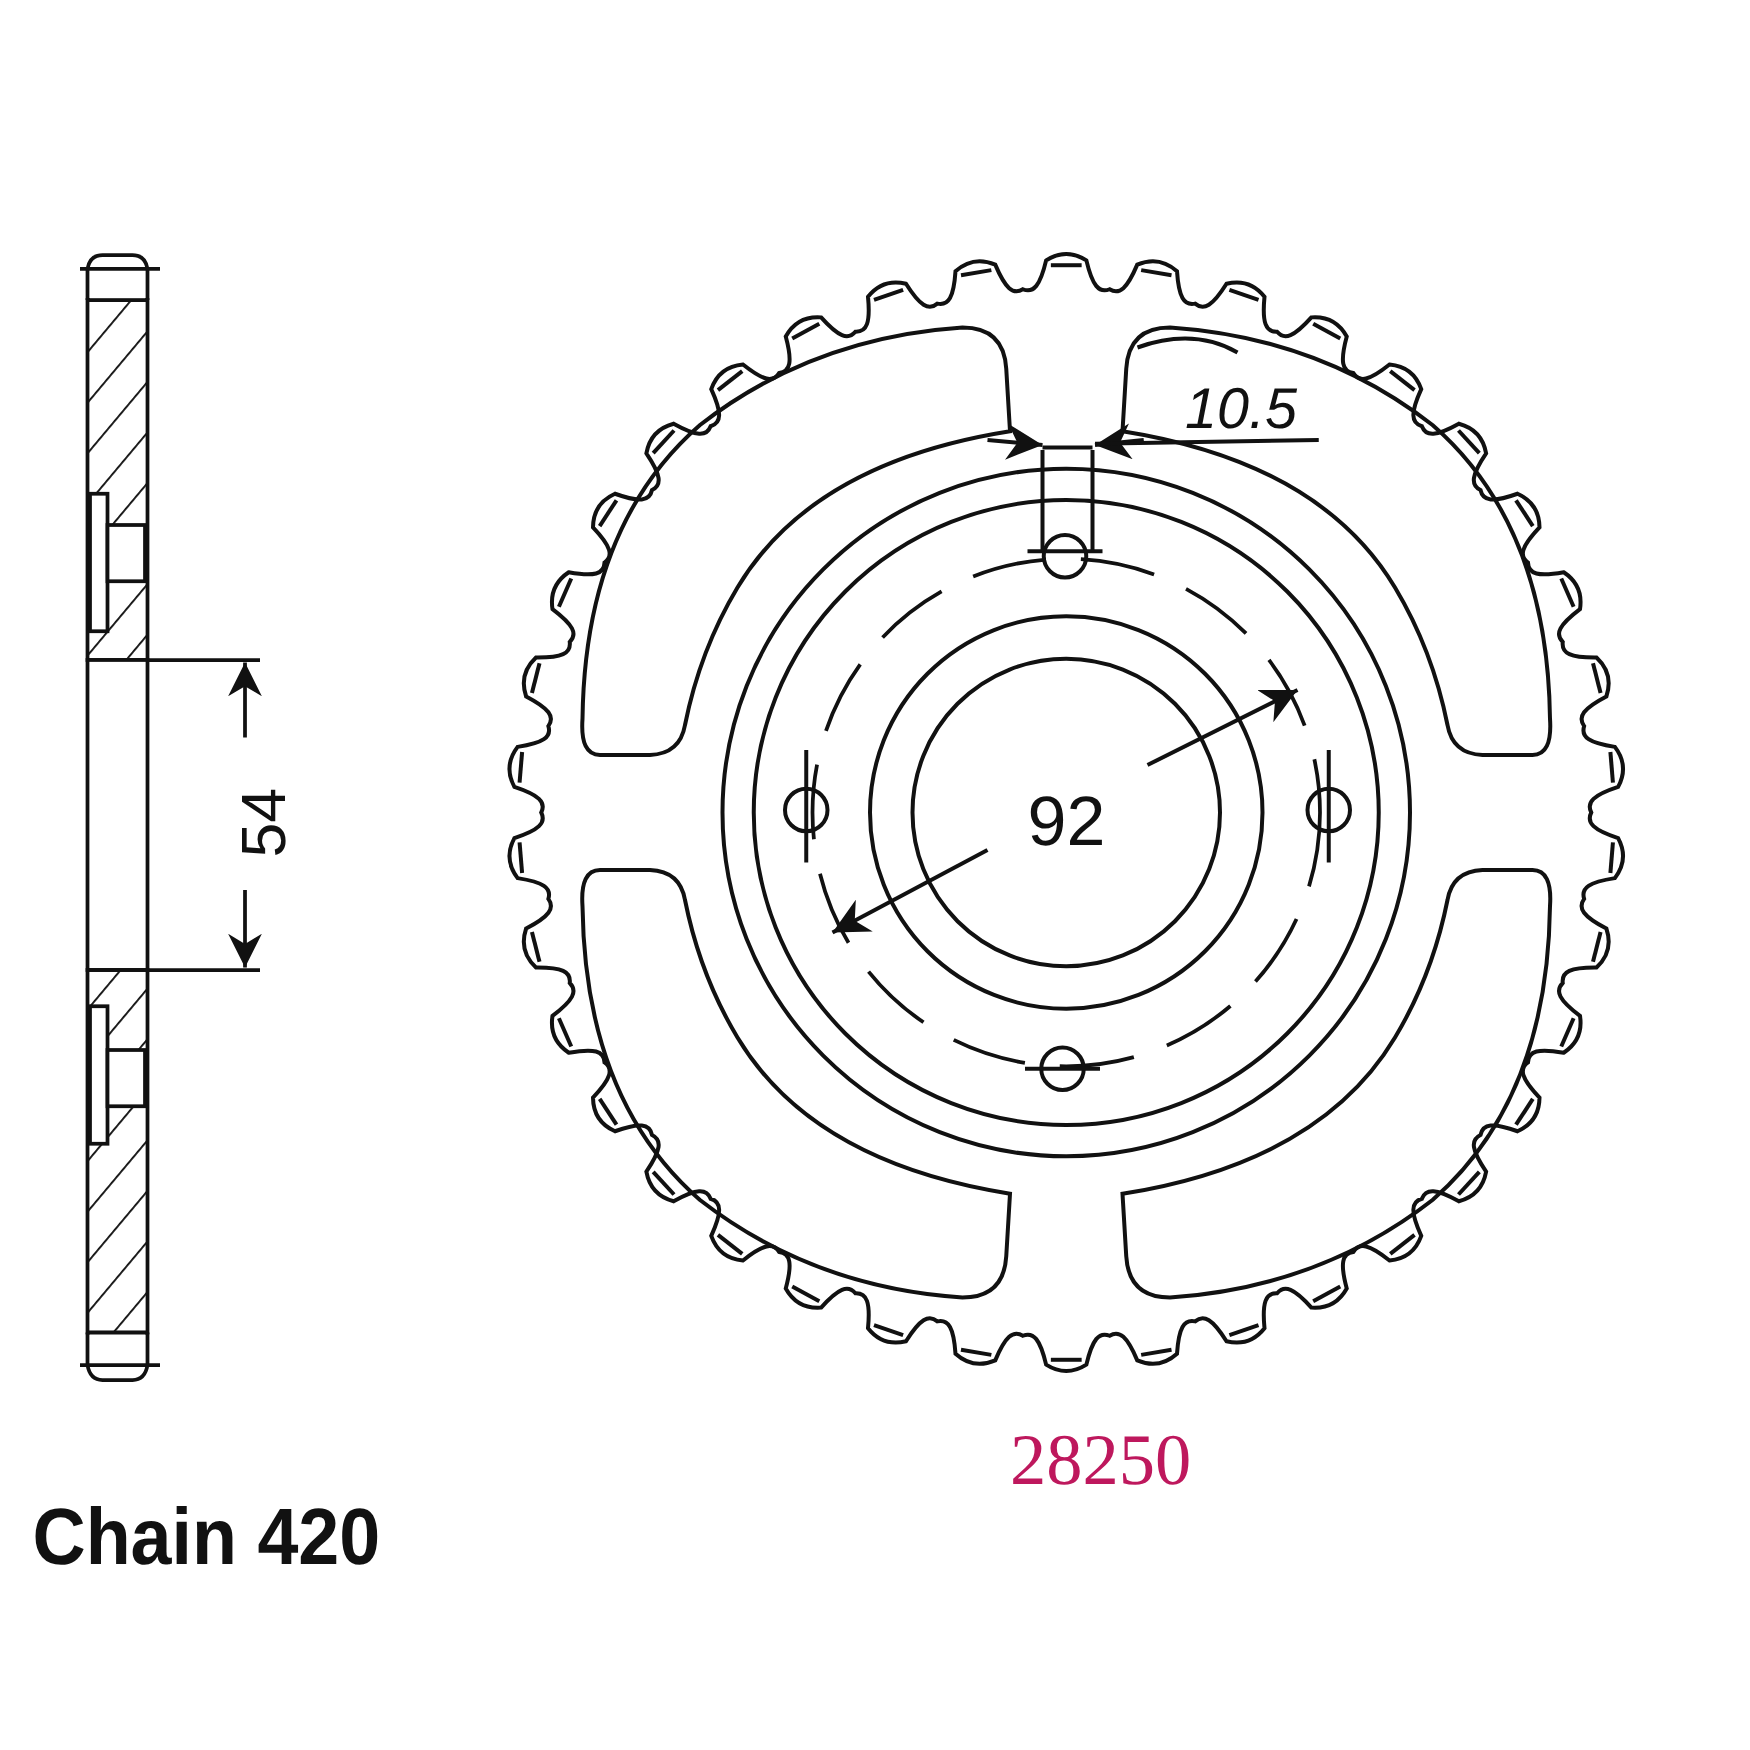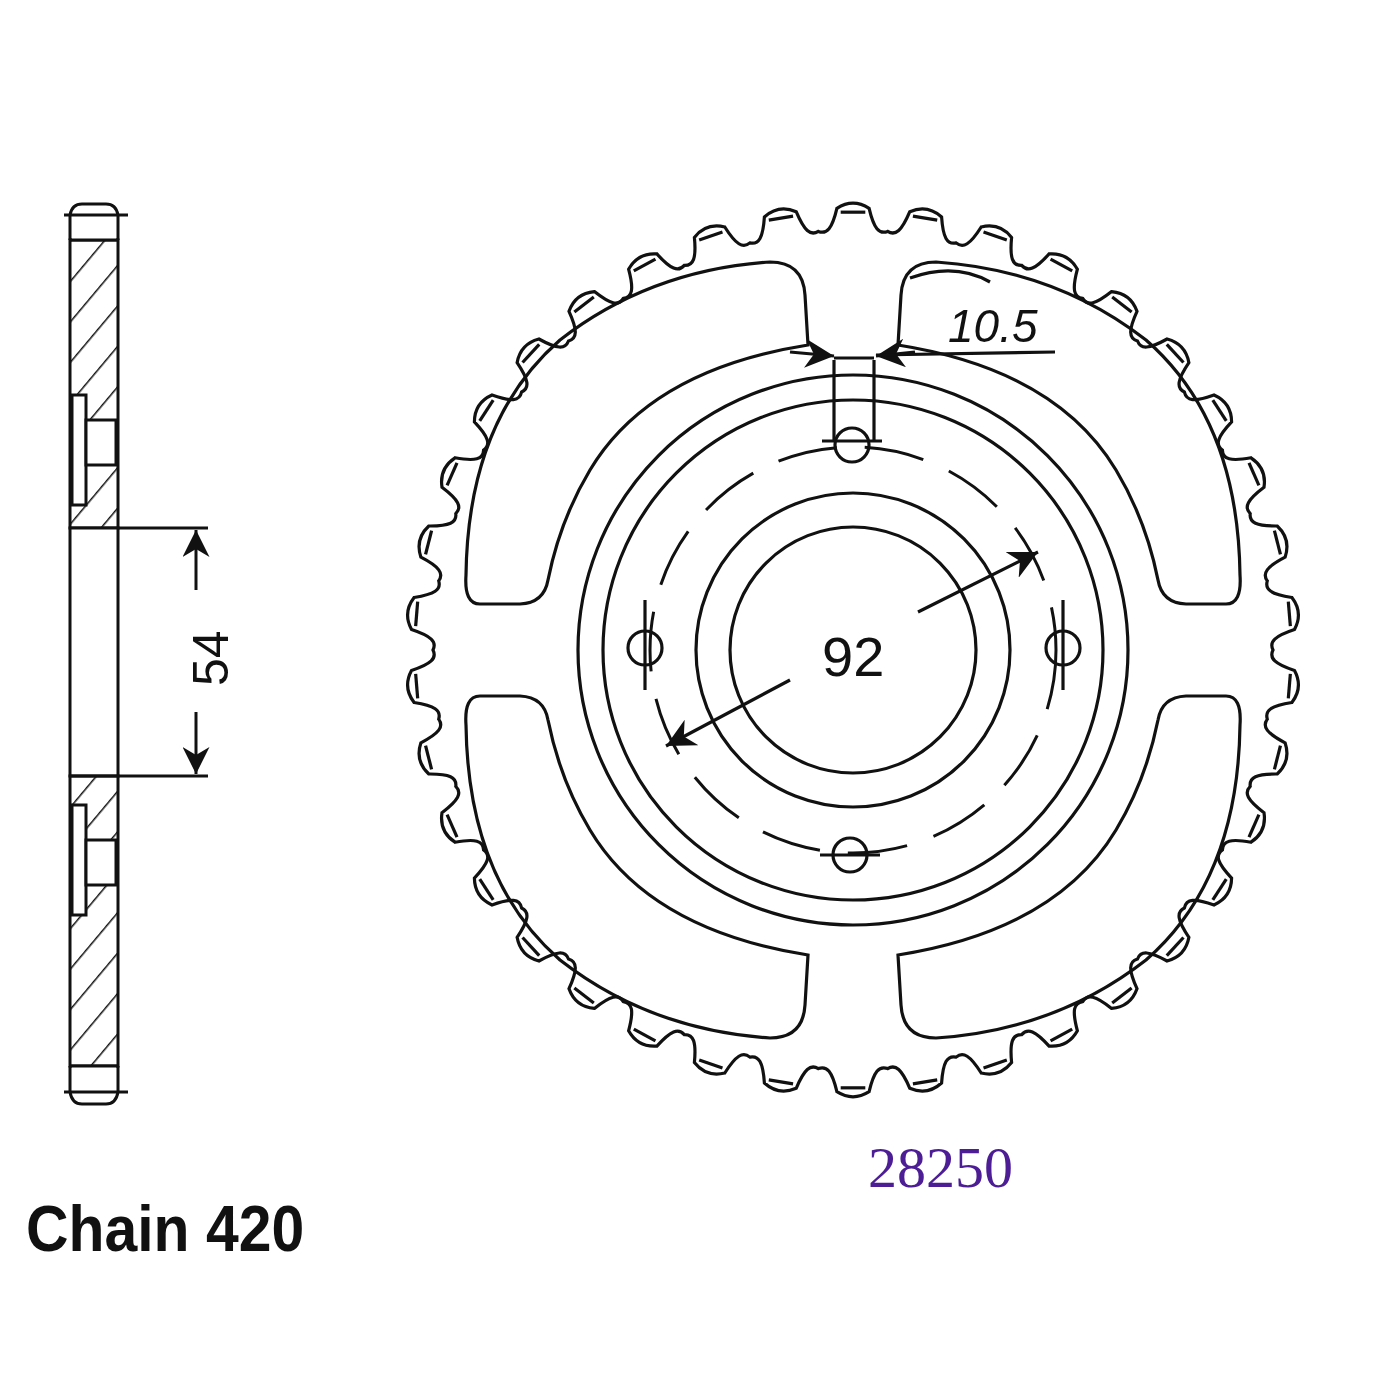--- a/index.html
+++ b/index.html
@@ -4,22 +4,22 @@
   <style>
     html, body { margin: 0; padding: 0; background: #ffffff; }
     body { width: 1400px; height: 1400px; position: relative; overflow: hidden; }
     #stage { position: absolute; left: 0; top: 0; width: 1400px; height: 1400px; }
     .lbl-chain {
       position: absolute; left: 26px; top: 1192px;
       font-family: "Liberation Sans", sans-serif; font-weight: bold;
       font-size: 64px; color: #111; letter-spacing: 0px; transform: scaleX(0.92); transform-origin: left top;
     }
     .lbl-part {
-      position: absolute; left: 868px; top: 1134px;
-      font-family: "Liberation Serif", serif; font-size: 58px; color: #4c1d95;
+      position: absolute; left: 808px; top: 1134px;
+      font-family: "Liberation Serif", serif; font-size: 58px; color: #be185d;
     }
     .watermark {
       position: absolute; left: 578px; top: 640px;
       font-family: "Liberation Sans", sans-serif; font-weight: bold; font-style: italic;
       font-size: 96px; color: #e4e4e4; letter-spacing: -4px; opacity: 0.85;
       pointer-events: none;
     }
     svg text { font-family: "Liberation Sans", sans-serif; }
   </style>
 </head>

